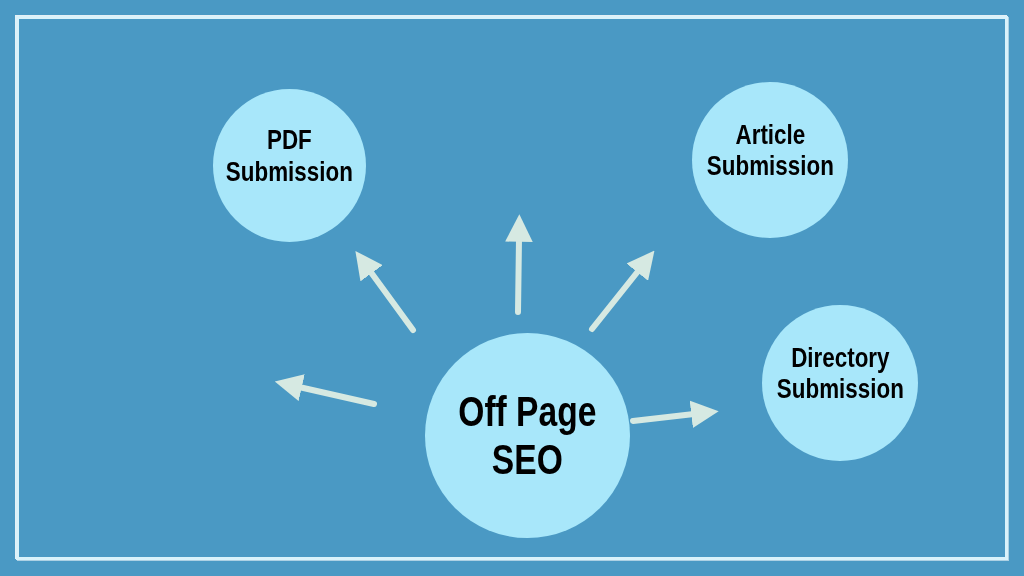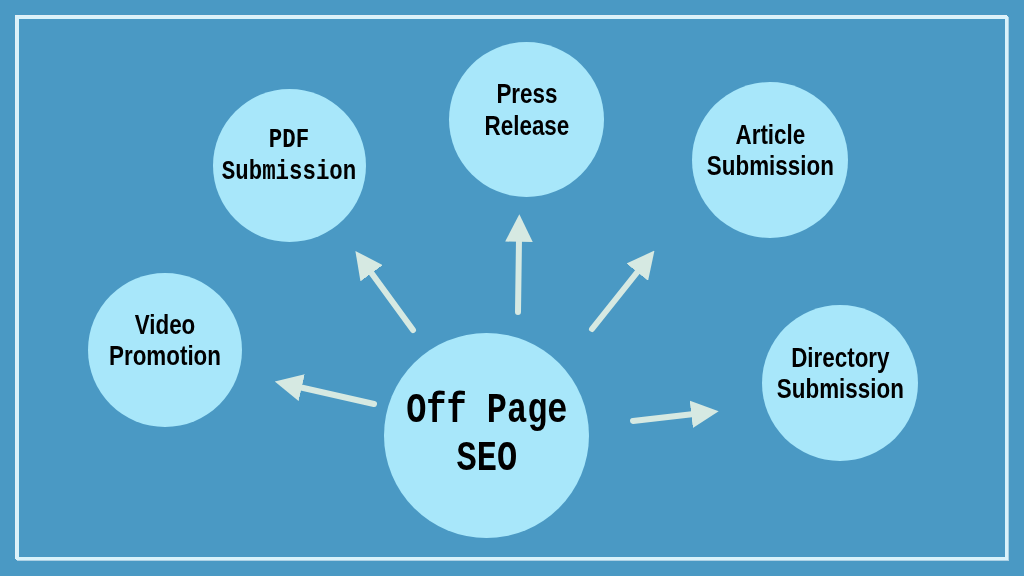--- a/index.html
+++ b/index.html
@@ -44,26 +44,26 @@
     letter-spacing: 0px;
     transform: scaleX(0.8);
     transform-origin: center;
     white-space: nowrap;
   }
   .node .label span { display: block; }
   .satellite .label { font-size: 28px; }
   .satellite { padding-bottom: 20px; }
   .center-node .label { font-size: 42px; }
 
-  .node-pdf       { left: 213px; top:  89px; width: 153px; height: 153px; font-family: Liberation Mono, monospace; }
+  .node-pdf       { left: 213px; top:  89px; width: 153px; height: 153px; }
   .node-press     { left: 449px; top:  42px; width: 155px; height: 155px; }
   .node-article   { left: 692px; top:  82px; width: 156px; height: 156px; }
   .node-video     { left:  88px; top: 273px; width: 154px; height: 154px; }
   .node-directory { left: 762px; top: 305px; width: 156px; height: 156px; text-align: center; }
-  .node-center    { left: 384px; top: 333px; width: 205px; height: 205px; padding-bottom: 0; font-family: Liberation Mono, monospace; }
+  .node-center    { left: 425px; top: 333px; width: 205px; height: 205px; padding-bottom: 0; }
 
   .arrows-svg {
     position: absolute;
     left: 0; top: 0;
     width: 1024px; height: 576px;
     pointer-events: none;
   }
   .arrows-svg line {
     stroke: var(--arrow);
     stroke-width: 6;
@@ -88,40 +88,28 @@
     <line x1="633" y1="421" x2="694" y2="414" marker-end="url(#arrowhead)"></line>
   </svg>
 
   <div class="node satellite node-pdf">
     <div class="label">
       <span>PDF</span>
       <span>Submission</span>
     </div>
   </div>
 
-  <div class="node satellite node-press">
-    <div class="label">
-      <span>Press</span>
-      <span>Release</span>
-    </div>
-  </div>
 
   <div class="node satellite node-article">
     <div class="label">
       <span>Article</span>
       <span>Submission</span>
     </div>
   </div>
 
-  <div class="node satellite node-video">
-    <div class="label">
-      <span>Video</span>
-      <span>Promotion</span>
-    </div>
-  </div>
 
   <div class="node satellite node-directory">
     <div class="label">
       <span>Directory</span>
       <span>Submission</span>
     </div>
   </div>
 
   <div class="node center-node node-center">
     <div class="label">

